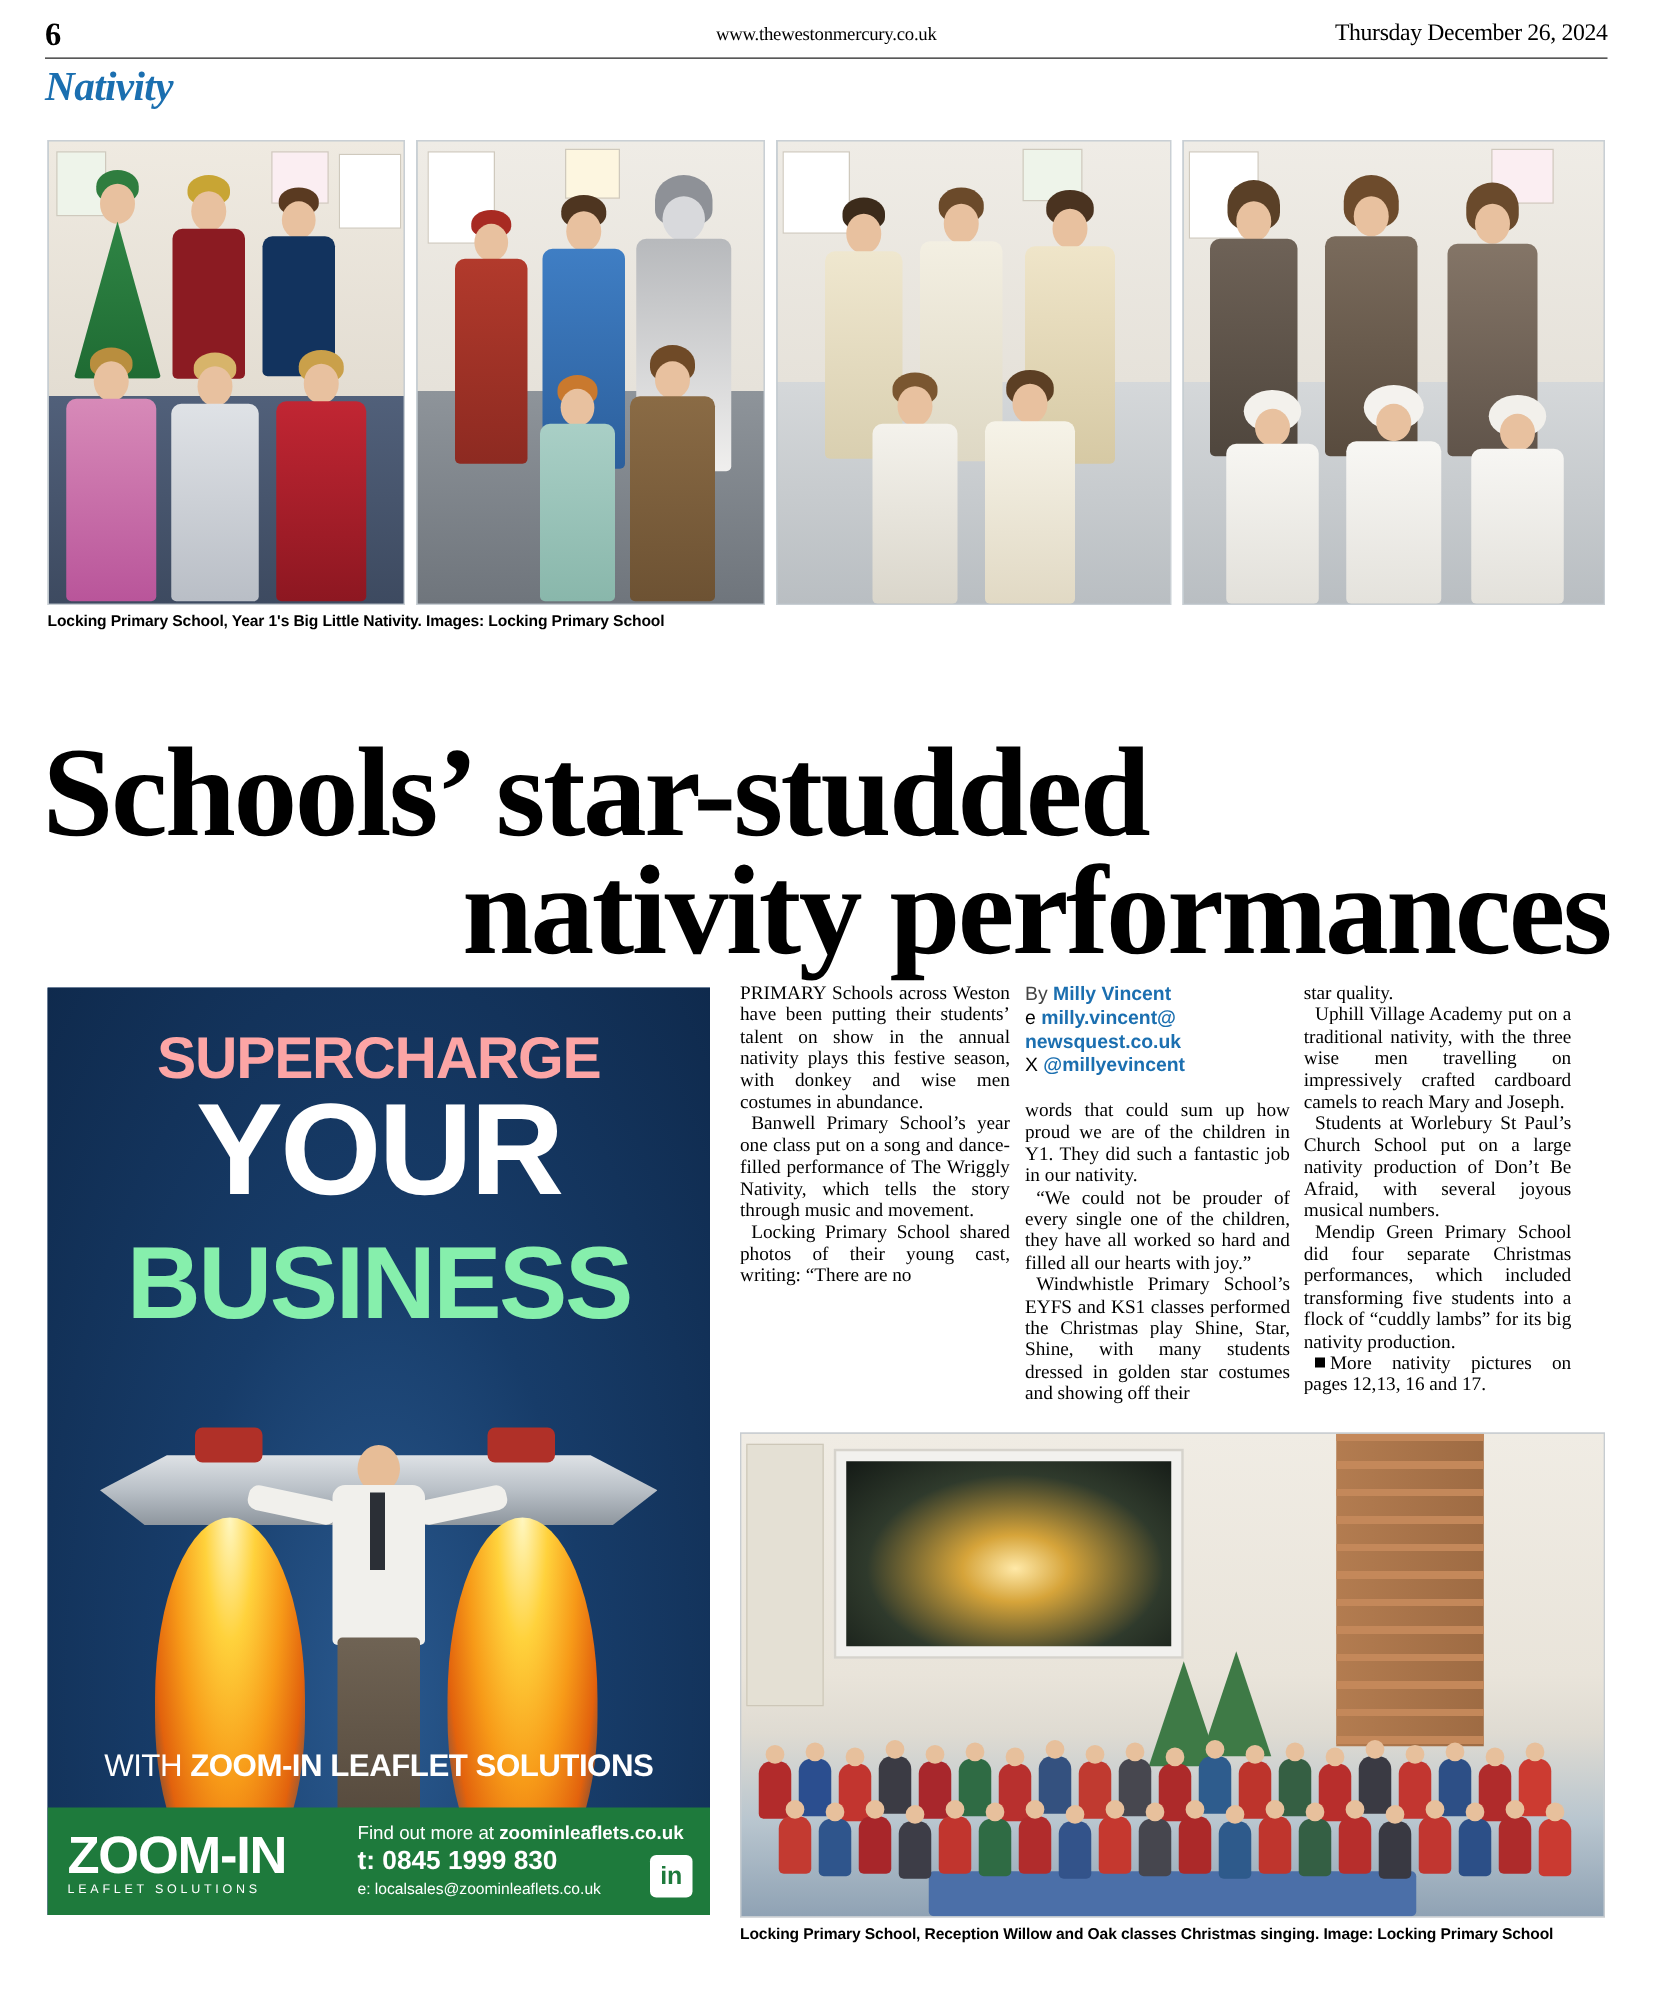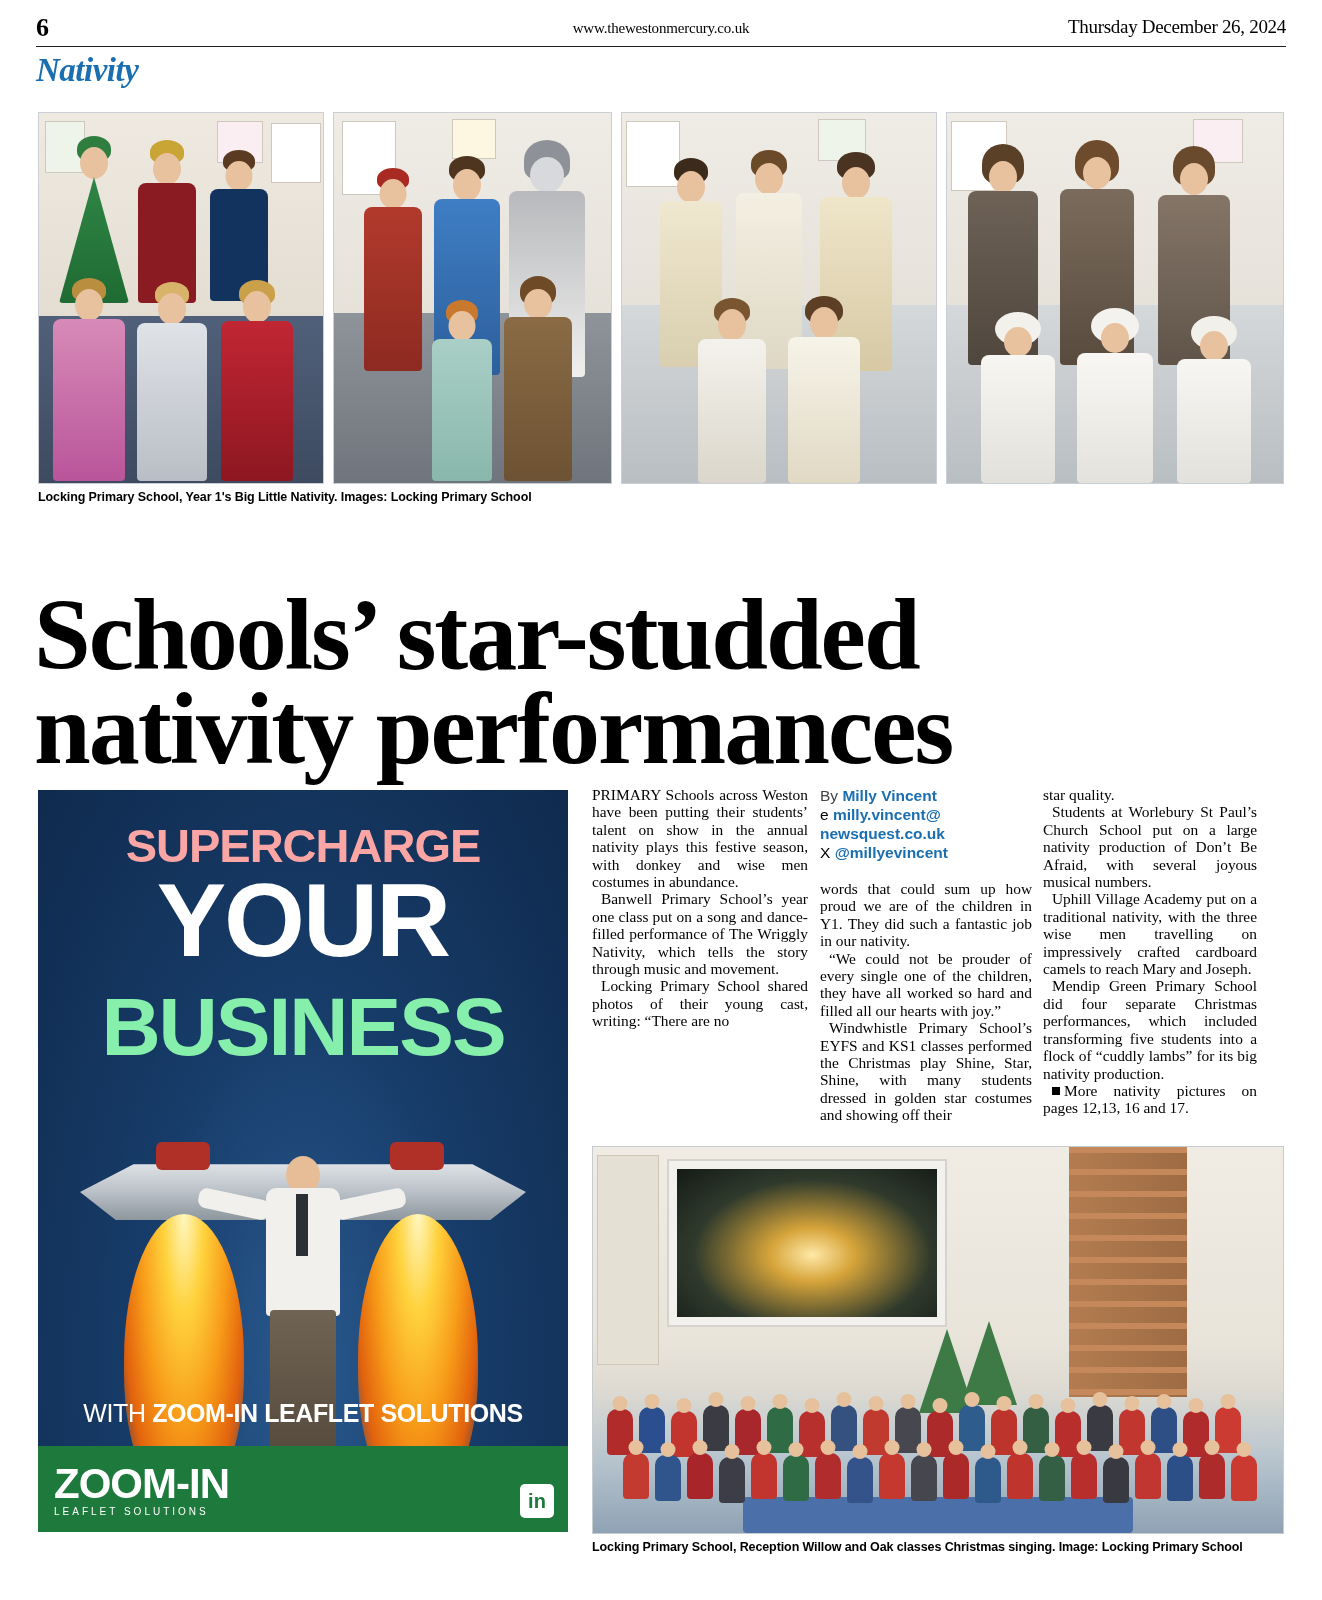--- a/index.html
+++ b/index.html
@@ -138,21 +138,21 @@
   
   .headline {
     position: absolute;
     left: 34px; right: 34px; top: 520px;
     font-family: "Liberation Serif", serif;
     font-weight: bold;
     font-size: 102px;
     line-height: 0.92;
     letter-spacing: -2px;
   }
-  .headline .l2 { display: block; }
+  .headline .l2 { display: block; text-align: right; }
 
   
   .advert {
     position: absolute;
     left: 38px; top: 790px;
     width: 530px; height: 742px;
     background: #13355f;
     overflow: hidden;
   }
   .ad-bg {
@@ -585,20 +585,27 @@
 
   <div class="ad-tagline">
     <span>WITH </span><b>ZOOM-IN LEAFLET SOLUTIONS</b>
   </div>
 
   <div class="ad-footer">
     <div class="ad-logo">
       <div class="lg-main">ZOOM-IN</div>
       <div class="lg-sub">LEAFLET SOLUTIONS</div>
     </div>
+    <div class="ad-contact">
+      <div class="c1">
+        <span>Find out more at </span><b>zoominleaflets.co.uk</b>
+      </div>
+      <div class="c2">t: 0845 1999 830</div>
+      <div class="c3">e: localsales@zoominleaflets.co.uk</div>
+    </div>
     <div class="ad-linkedin">in</div>
   </div>
 </div>
 
 <div class="byline">
   <span class="bl-by">By</span>
   <span class="bl-name">Milly Vincent</span><br>
   <span class="bl-x">e</span>
   <span class="bl-contact">milly.vincent@</span><br>
   <span class="bl-contact">newsquest.co.uk</span><br>
@@ -613,22 +620,22 @@
 </div>
 
 <div class="col col-2">
   <p class="first">words that could sum up how proud we are of the children in Y1. They did such a fantastic job in our nativity.</p>
   <p>“We could not be prouder of every single one of the children, they have all worked so hard and filled all our hearts with joy.”</p>
   <p>Windwhistle Primary School’s EYFS and KS1 classes performed the Christmas play Shine, Star, Shine, with many students dressed in golden star costumes and showing off their</p>
 </div>
 
 <div class="col col-3">
   <p class="first">star quality.</p>
+  <p>Uphill Village Academy put on a traditional nativity, with the three wise men travelling on impressively crafted cardboard camels to reach Mary and Joseph.</p>
   <p>Students at Worlebury St Paul’s Church School put on a large nativity production of Don’t Be Afraid, with several joyous musical numbers.</p>
-  <p>Uphill Village Academy put on a traditional nativity, with the three wise men travelling on impressively crafted cardboard camels to reach Mary and Joseph.</p>
   <p>Mendip Green Primary School did four separate Christmas performances, which included transforming five students into a flock of “cuddly lambs” for its big nativity production.</p>
   <p><span class="bullet-sq"></span><span>More nativity pictures on pages 12,13, 16 and 17.</span></p>
 </div>
 
 <div class="bottom-photo">
   <div class="hall"></div>
   <div class="noticeboard"></div>
   <div class="screen">
     <div class="screen-img"></div>
   </div>

